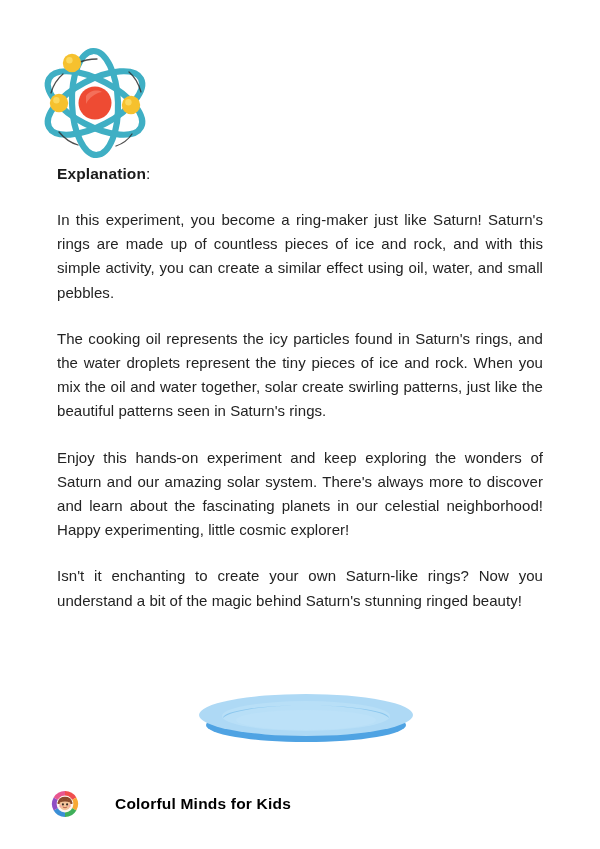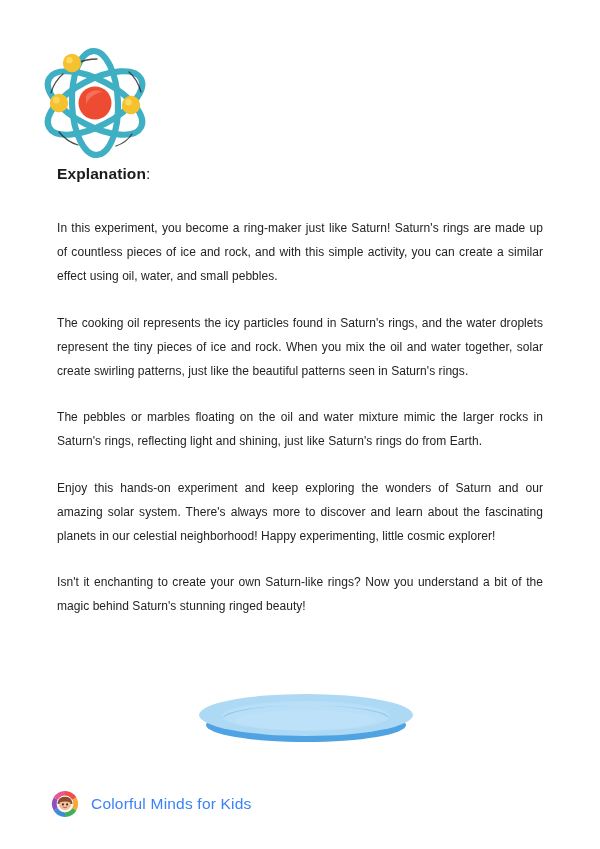--- a/index.html
+++ b/index.html
@@ -42,22 +42,22 @@
   .heading .colon { font-weight: normal; }
 
   
   .content {
     position: absolute;
     left: 57px;
     top: 200px;
     width: 486px;
   }
   .para {
-    margin: 16px 0 22px 0;
-    font-size: 12px;
+    margin: 8px 0 22px 0;
+    font-size: 15px;
     line-height: 24.2px;
     color: #232323;
     text-align: justify;
     text-justify: inter-word;
     letter-spacing: 0.05px;
   }
   .para:last-child { margin-bottom: 0; }
 
   
   .plate {
@@ -83,24 +83,25 @@
     gap: 11px;
   }
   .footer-logo {
     width: 30px;
     height: 30px;
     flex: 0 0 30px;
   }
   .footer-logo svg { display: block; width: 100%; height: 100%; }
   .footer-brand {
     font-size: 15.5px;
-    font-weight: normal;
-    color: #3b82f6;
+    font-weight: bold;
+    color: #000000;
     letter-spacing: 0.2px;
     white-space: nowrap;
+    margin-left: 24px;
   }
 </style>
 </head>
 <body>
 
 <div class="page">
 
   <div class="atom-wrap">
     <svg viewBox="0 0 124 114" xmlns="http://www.w3.org/2000/svg">
       <g fill="none" stroke="#3FAFC4" stroke-width="6.2" stroke-linecap="round">
@@ -138,21 +139,20 @@
       <ellipse cx="107" cy="23" rx="107" ry="21" fill="#AED9F5"></ellipse>
       <ellipse cx="107" cy="24" rx="84" ry="15" fill="#B8DFF7"></ellipse>
       <path d="M24 26 A84 15 0 0 1 190 26 A78 12 0 0 0 24 26 Z" fill="#8CC7EE"></path>
       <ellipse cx="107" cy="28" rx="70" ry="10" fill="#BCE1F8"></ellipse>
     </svg>
   </div>
 
   <div class="content">
     <p class="para">In this experiment, you become a ring-maker just like Saturn! Saturn's rings are made up of countless pieces of ice and rock, and with this simple activity, you can create a similar effect using oil, water, and small pebbles.</p>
     <p class="para">The cooking oil represents the icy particles found in Saturn's rings, and the water droplets represent the tiny pieces of ice and rock. When you mix the oil and water together, solar create swirling patterns, just like the beautiful patterns seen in Saturn's rings.</p>
-    <p class="para">The pebbles or marbles floating on the oil and water mixture mimic the larger rocks in Saturn's rings, reflecting light and shining, just like Saturn's rings do from Earth.</p>
     <p class="para">Enjoy this hands-on experiment and keep exploring the wonders of Saturn and our amazing solar system. There's always more to discover and learn about the fascinating planets in our celestial neighborhood! Happy experimenting, little cosmic explorer!</p>
     <p class="para">Isn't it enchanting to create your own Saturn-like rings? Now you understand a bit of the magic behind Saturn's stunning ringed beauty!</p>
   </div>
 
   <div class="footer">
     <div class="footer-logo">
       <svg viewBox="0 0 30 30" xmlns="http://www.w3.org/2000/svg">
         <g>
           <path d="M15 2 A13 13 0 0 1 26.3 8.5 L15 15 Z" fill="#F04E4E"></path>
           <path d="M26.3 8.5 A13 13 0 0 1 26.3 21.5 L15 15 Z" fill="#F7A833"></path>

